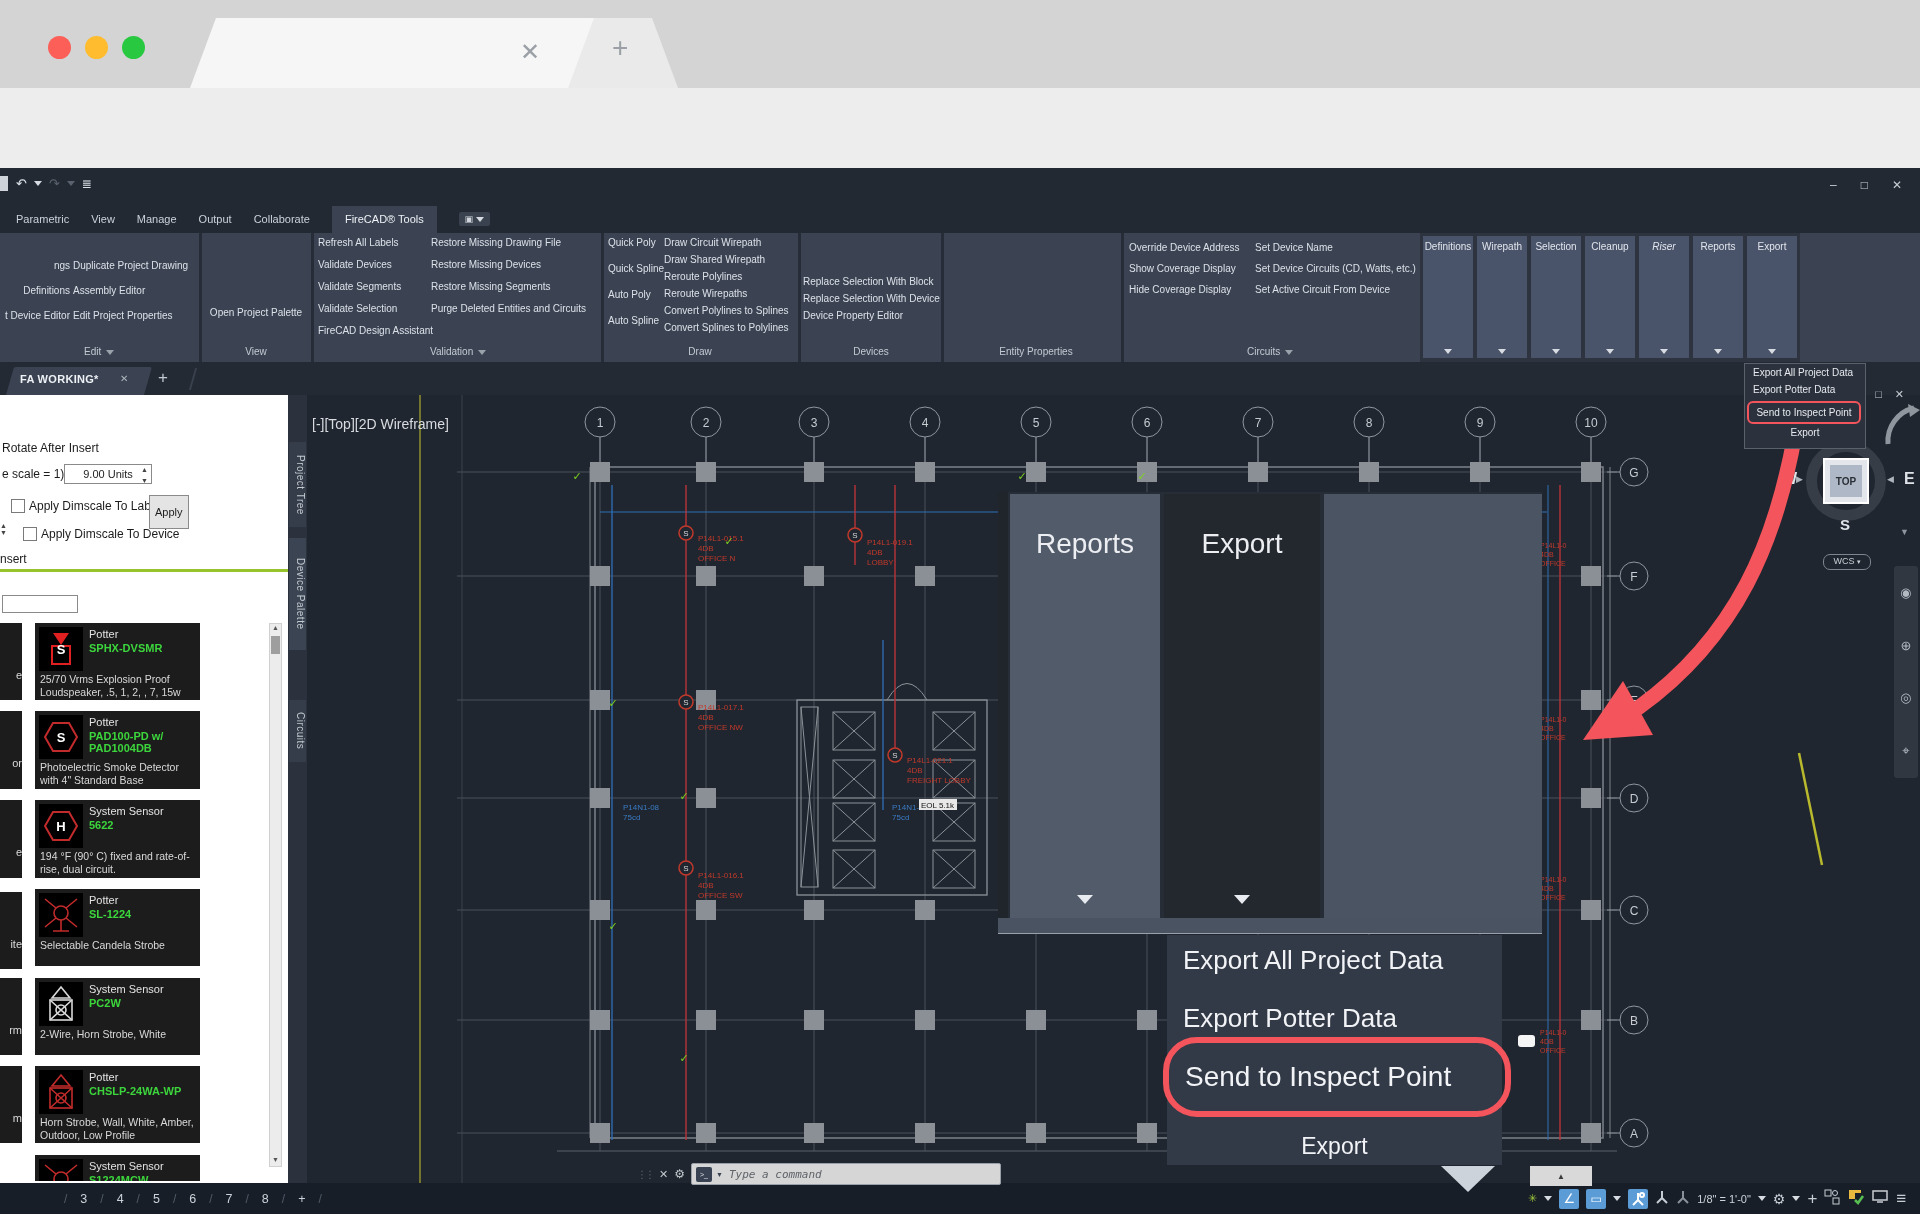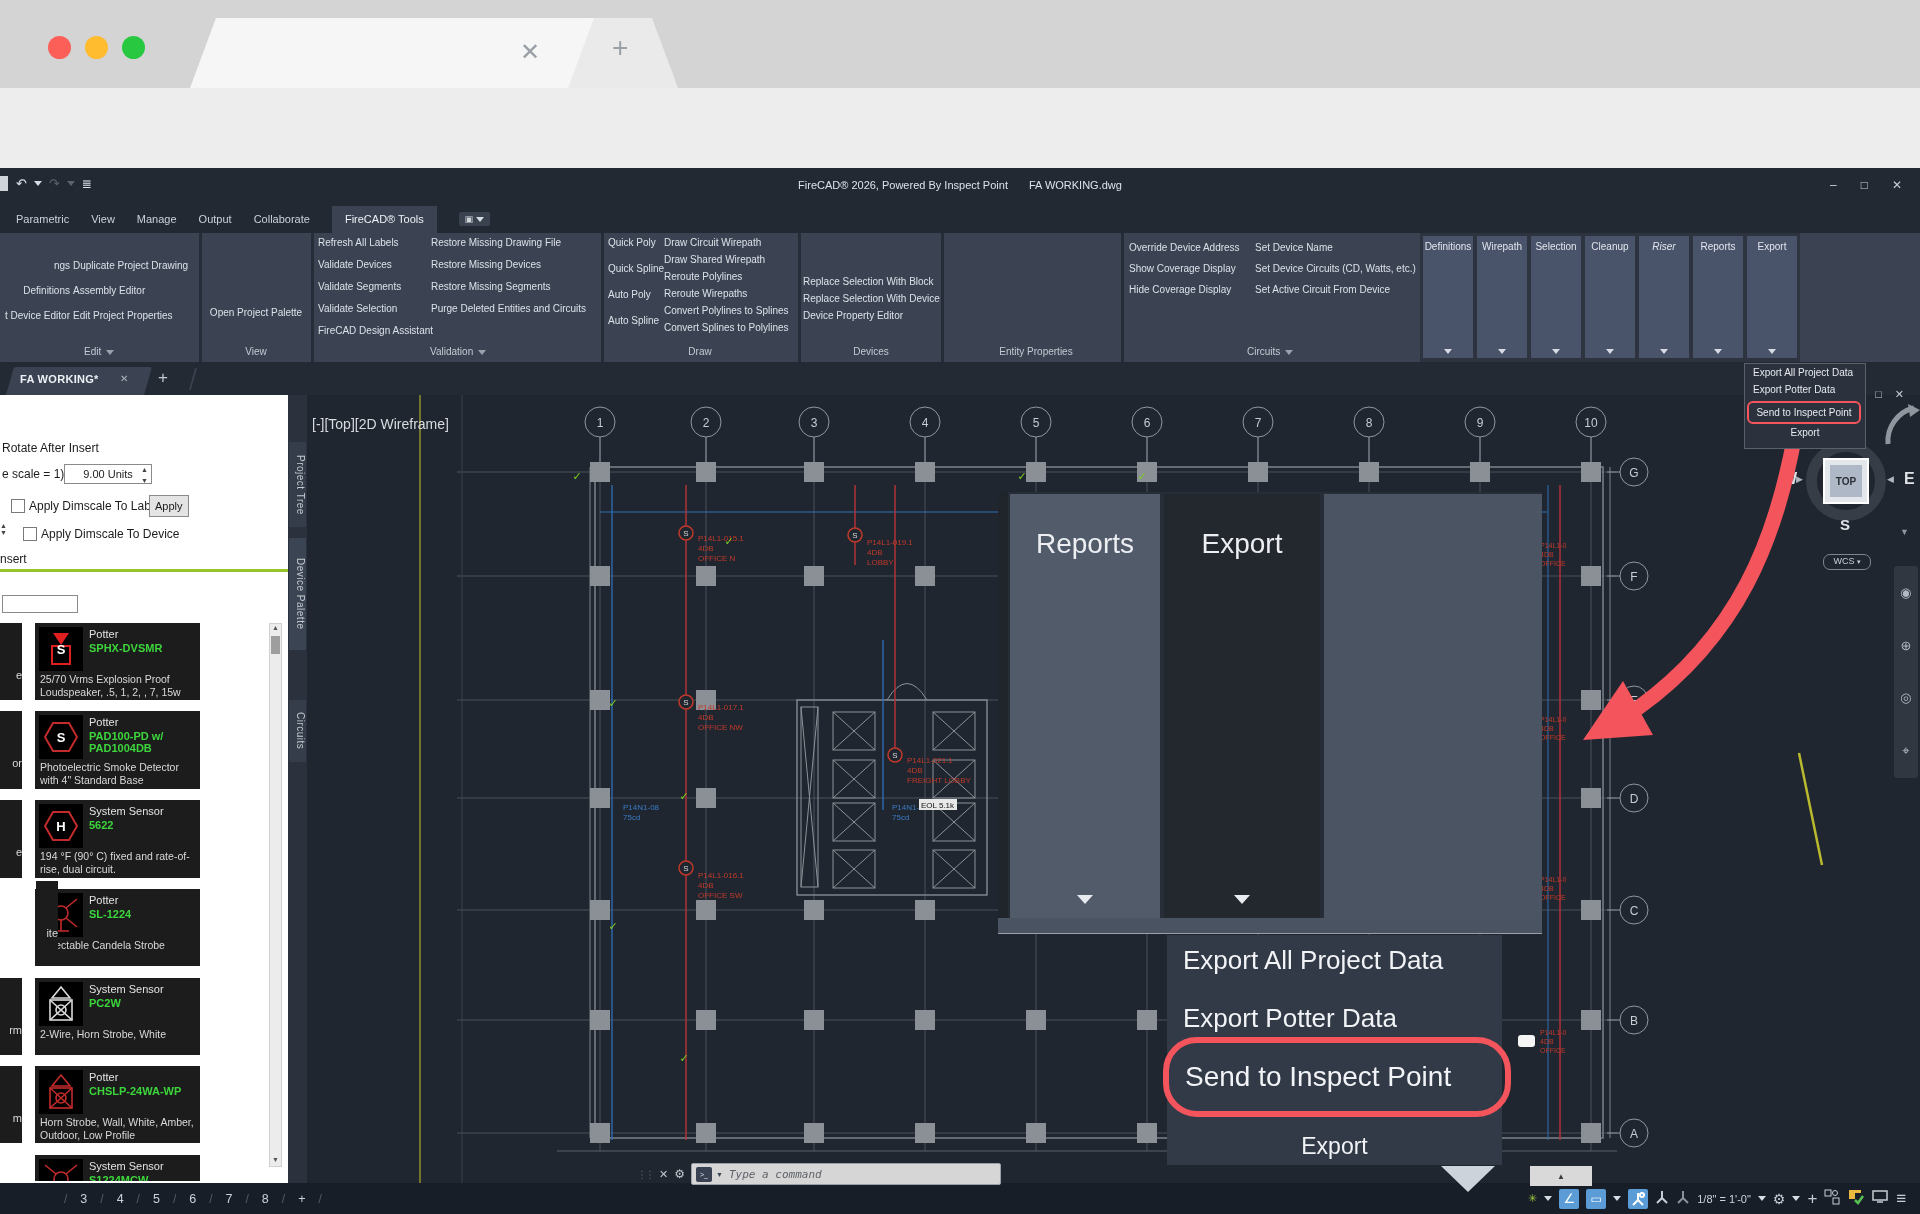--- a/index.html
+++ b/index.html
@@ -90,24 +90,20 @@
 
   <div class="abs titlebar">
     <div class="abs" style="left:0;top:8px;width:8px;height:15px;background:#cfd4da"></div>
     <div class="abs" style="left:16px;top:8px;display:flex;gap:7px;align-items:center">
       <span style="font-size:13px">↶</span>
         <span style="font-size:7px" class="caret"></span>
       <span style="font-size:13px;color:#59626e">↷</span>
         <span class="caret" style="border-top-color:#59626e"></span>
       <span style="font-size:12px">≣</span>
     </div>
-    <div class="abs" style="left:0;width:100%;top:11px;text-align:center;font-size:11px">
-      <span>FireCAD® 2026, Powered By Inspect Point</span>
-      <span style="margin-left:18px">FA WORKING.dwg</span>
-    </div>
     <div class="abs" style="right:18px;top:10px;display:flex;gap:24px;font-size:12px;color:#c9ced4">
       <span>–</span>
       <span>□</span>
       <span>✕</span>
     </div>
   </div>
 
   <div class="abs menubar">
     <span id="mtabs" style="display:flex;gap:22px">
         <span>Parametric</span>
@@ -243,21 +239,21 @@
   <div class="abs lpanel">
     <span class="abs" style="left:2px;top:46px">Rotate After Insert</span>
     <span class="abs" style="left:2px;top:72px">e scale = 1)</span>
     <div class="abs spin" style="left:64px;top:69px;width:86px;height:18px;line-height:18px">
       <span>9.00 Units</span>
       <span class="abs" style="right:3px;top:-4px;font-size:7px;color:#444">▲</span>
       <span class="abs" style="right:3px;top:7px;font-size:7px;color:#444">▼</span>
     </div>
     <span class="abs chk" style="left:11px;top:104px"></span>
     <span class="abs" style="left:29px;top:104px">Apply Dimscale To Label</span>
-    <span class="abs" style="left:149px;top:100px;border:1px solid #8a8a8a;background:#e4e4e4;font-size:11px;padding:4px 5px">Apply</span>
+    <span class="abs" style="left:149px;top:100px;border:1px solid #8a8a8a;background:#e4e4e4;font-size:11px;padding:10px 5px">Apply</span>
     <span class="abs" style="left:0;top:127px;font-size:7px;color:#444">▲<br>▼</span>
     <span class="abs chk" style="left:23px;top:132px"></span>
     <span class="abs" style="left:41px;top:132px">Apply Dimscale To Device</span>
     <span class="abs" style="left:0;top:157px">nsert</span>
     <div class="abs" style="left:0;top:174px;width:288px;height:3px;background:#97c42a"></div>
     <div class="abs" style="left:2px;top:200px;width:74px;height:16px;background:#fff;border:1px solid #8a8a8a"></div>
     <div id="cards">
         <div class="card" style="top: 228px; height: 77px;">
           <div class="cicon"><svg width="40" height="40" style="margin:2px">
               <polygon points="12,4 28,4 20,16" fill="#e02020"></polygon>
@@ -330,21 +326,21 @@
                 <path d="M4 4 L15 13 M36 4 L25 13 M4 32 L15 23 M36 32 L25 23 M20 25 L20 36 M12 36 L28 36"></path>
               </g>
             </svg></div>
           <div class="cmaker">System Sensor</div>
           <div class="cmodel">S1224MCW</div>
           <div class="cdesc"></div>
         </div>
         <div class="cut" style="top: 228px; height: 77px;">e</div>
         <div class="cut" style="top: 316px; height: 78px; text-align: right;">or</div>
         <div class="cut" style="top: 405px; height: 78px;">e</div>
-        <div class="cut" style="top: 486px; height: 77px; margin-left: 36px;">ite</div>
+        <div class="cut" style="top: 497px; height: 77px;">ite</div>
         <div class="cut" style="top: 583px; height: 77px;">rm</div>
         <div class="cut" style="top: 671px; height: 77px;">m</div>
       </div>
 
     <div class="abs" style="left:269px;top:228px;width:13px;height:544px;background:#ececec;border:1px solid #d0d0d0;box-sizing:border-box">
       <span class="abs" style="left:2px;top:0;font-size:7px;color:#555">▲</span>
       <div class="abs" style="left:1px;top:12px;width:9px;height:18px;background:#9e9e9e"></div>
       <span class="abs" style="left:2px;top:532px;font-size:7px;color:#555">▼</span>
     </div>
   </div>

